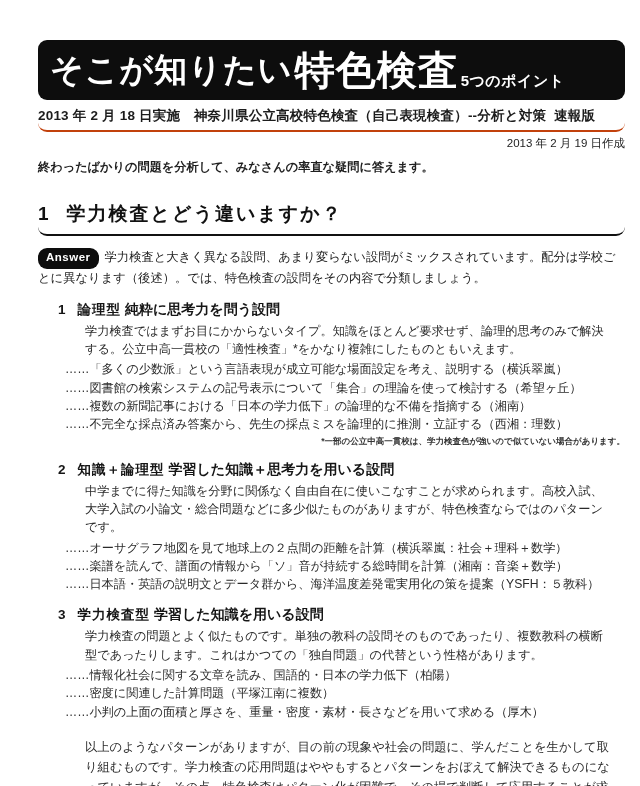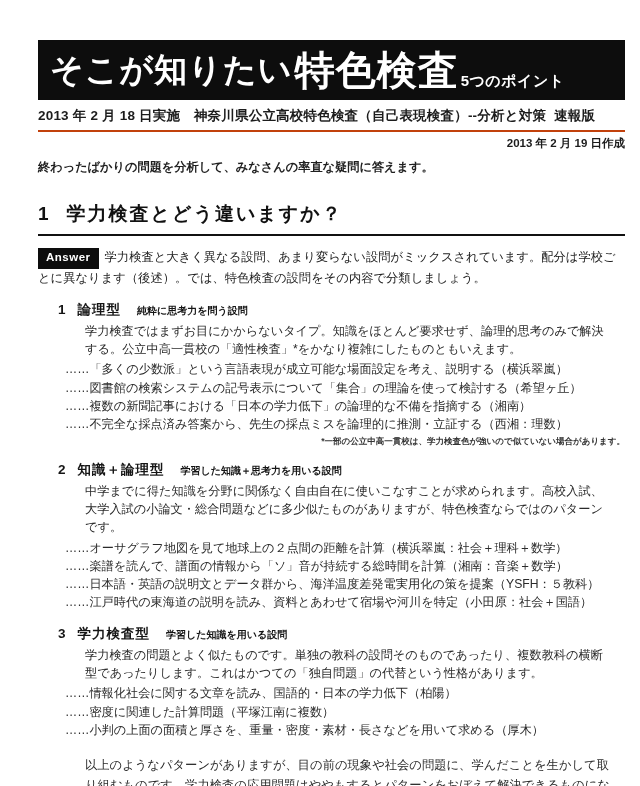--- a/index.html
+++ b/index.html
@@ -1,15 +1,15 @@
 <!DOCTYPE html>
 <html lang="ja"><head>
 <meta charset="utf-8">
 <style>
-  * { margin:0; padding:0; box-sizing:border-box; }
+  * { margin:0; padding:0; box-sizing:border-box;border-radius:9px; }
   html,body { background:#ffffff; }
   body { font-family:"Liberation Sans","DejaVu Sans",sans-serif; color:#222; }
   .page {
     position:relative; width:640px; height:786px; margin:0 auto;
     background:#fff; padding:40px 15px 0 38px; overflow:hidden;
   }
 
   
   .banner {
     background:#0d0d0d; color:#fff; height:60px;
@@ -20,21 +20,21 @@
   .banner .t2 { font-size:40px; font-weight:900; letter-spacing:1px; margin-left:2px; }
   .banner .t3 { font-size:15px; font-weight:700; align-self:flex-end; margin:0 0 9px 2px; letter-spacing:0.5px; }
 
   
   .subtitle {
     margin-top:7px; font-size:13.5px; font-weight:700; color:#1c1c1c;
     border-bottom:2px solid #c2410c; padding-bottom:5px; letter-spacing:0.2px;
     white-space:nowrap;
   }
   .subtitle .badge { font-weight:900; margin-left:8px; }
-  .created { text-align:right; font-size:11.5px; font-weight:700; color:#1c1c1c; margin-top:4px; }
+  .created { text-align:right; font-size:11.5px; font-weight:400; color:#1c1c1c; margin-top:4px; }
 
   .intro { margin-top:8px; font-size:12.2px; font-weight:700; color:#1f1f1f; }
 
   
   h1.qhead {
     margin-top:25px; font-size:19px; font-weight:800; color:#111;
     letter-spacing:2px; border-bottom:2.5px solid #111; padding-bottom:7px;
   }
   h1.qhead .qnum { margin-right:16px; }
 
@@ -43,21 +43,21 @@
   .answer-tag {
     display:inline-block; background:#0d0d0d; color:#fff; font-weight:700;
     font-size:11.5px; padding:1px 8px 2px; margin-right:6px; letter-spacing:0.5px;
   }
 
   
   .type { margin-top:13px; }
   .type-head { margin-left:20px; font-size:12.3px; color:#151515; }
   .type-head .type-num  { font-weight:800; font-size:13.5px; margin-right:12px; }
   .type-head .type-name { font-weight:800; font-size:13.5px; letter-spacing:1px; }
-  .type-head .type-sub  { font-weight:600; font-size:10px; margin-left:16px; }
+  .type-head .type-sub  { font-weight:600; font-size:14px; margin-left:4px; }
   .type-body { margin:3px 0 0 47px; font-size:12.2px; line-height:1.5; color:#2a2a2a; max-width:525px; }
   .bullets { margin:2px 0 0 27px; }
   .bullet { font-size:12.2px; line-height:1.5; color:#2a2a2a; white-space:nowrap; }
   .footnote { text-align:right; font-size:8.5px; color:#333; margin-top:2px; font-weight:600; }
 
   .closing { margin:17px 0 0 47px; font-size:12.3px; line-height:1.62; color:#2a2a2a; max-width:528px; }
 </style>
 </head>
 <body>
 
@@ -101,21 +101,20 @@
 
   <section class="type">
     <div class="type-head">
       <span class="type-num">2</span><span class="type-name">知識＋論理型</span><span class="type-sub">学習した知識＋思考力を用いる設問</span>
     </div>
     <p class="type-body">中学までに得た知識を分野に関係なく自由自在に使いこなすことが求められます。高校入試、大学入試の小論文・総合問題などに多少似たものがありますが、特色検査ならではのパターンです。</p>
     <div class="bullets">
       <div class="bullet">……オーサグラフ地図を見て地球上の２点間の距離を計算（横浜翠嵐：社会＋理科＋数学）</div>
       <div class="bullet">……楽譜を読んで、譜面の情報から「ソ」音が持続する総時間を計算（湘南：音楽＋数学）</div>
       <div class="bullet">……日本語・英語の説明文とデータ群から、海洋温度差発電実用化の策を提案（YSFH：５教科）</div>
-      <div class="bullet">……江戸時代の東海道の説明を読み、資料とあわせて宿場や河川を特定（小田原：社会＋国語）</div>
     </div>
   </section>
 
   <section class="type">
     <div class="type-head">
       <span class="type-num">3</span><span class="type-name">学力検査型</span><span class="type-sub">学習した知識を用いる設問</span>
     </div>
     <p class="type-body">学力検査の問題とよく似たものです。単独の教科の設問そのものであったり、複数教科の横断型であったりします。これはかつての「独自問題」の代替という性格があります。</p>
     <div class="bullets">
       <div class="bullet">……情報化社会に関する文章を読み、国語的・日本の学力低下（柏陽）</div>

